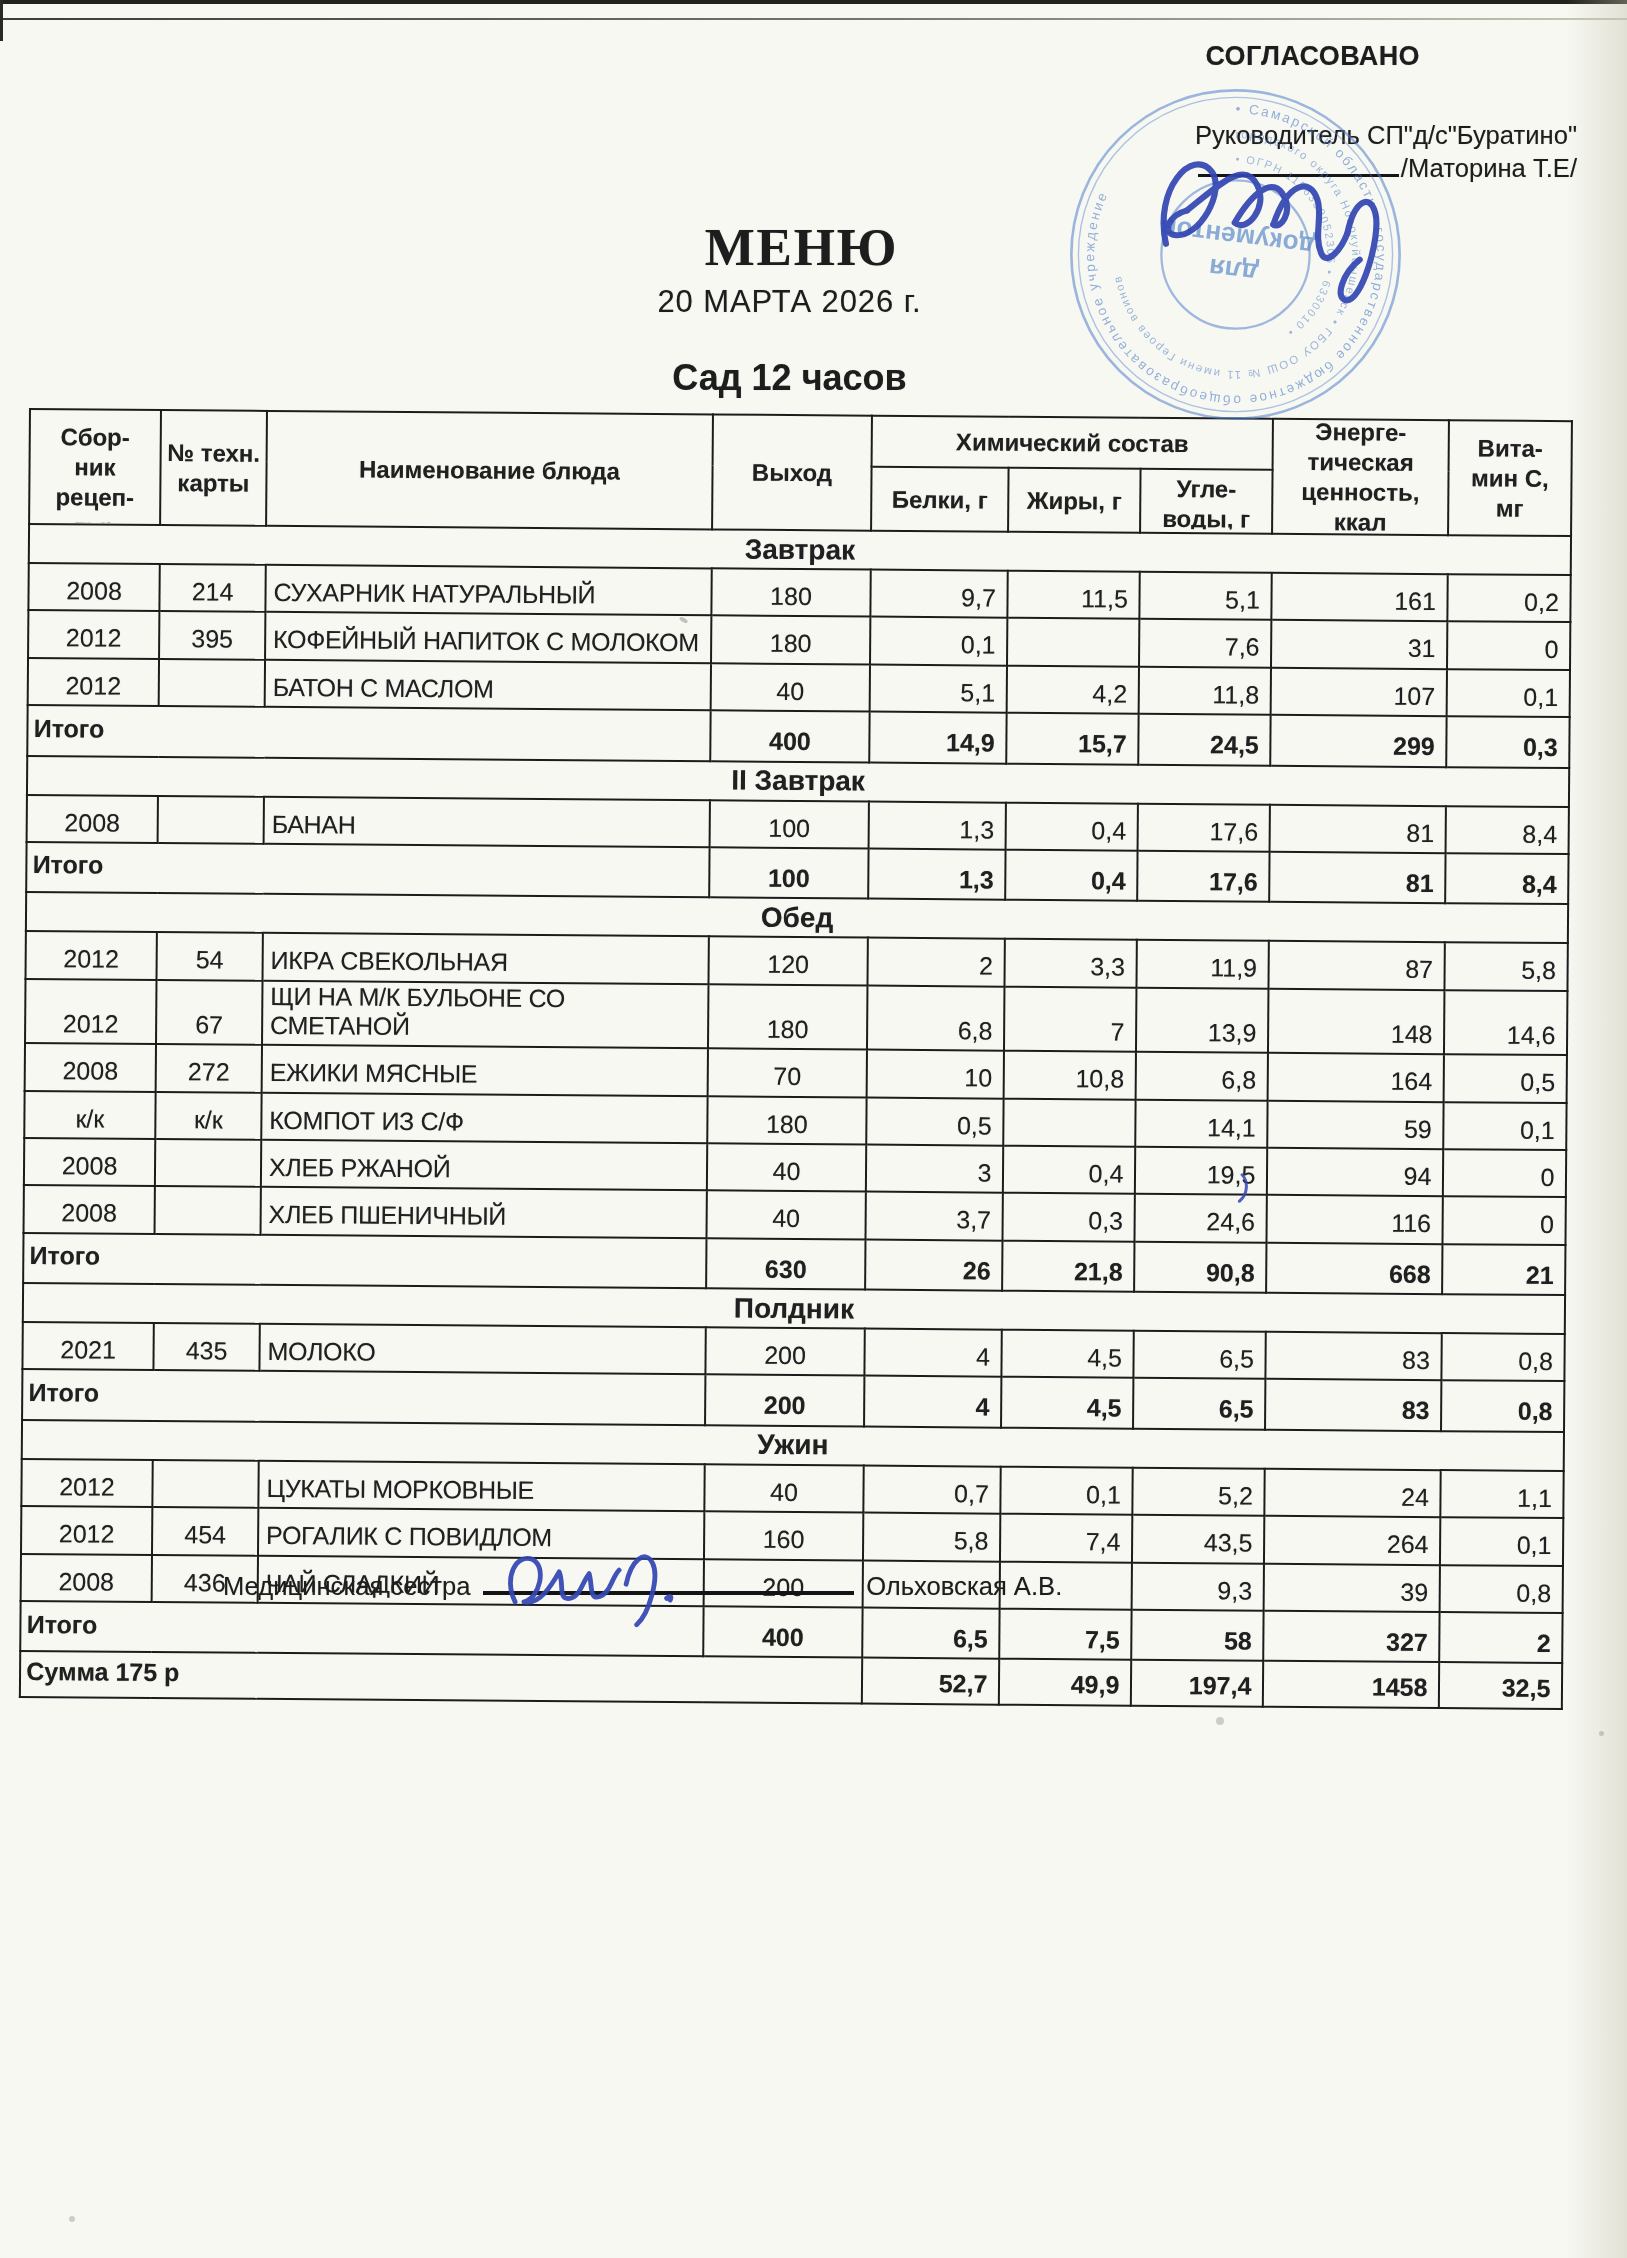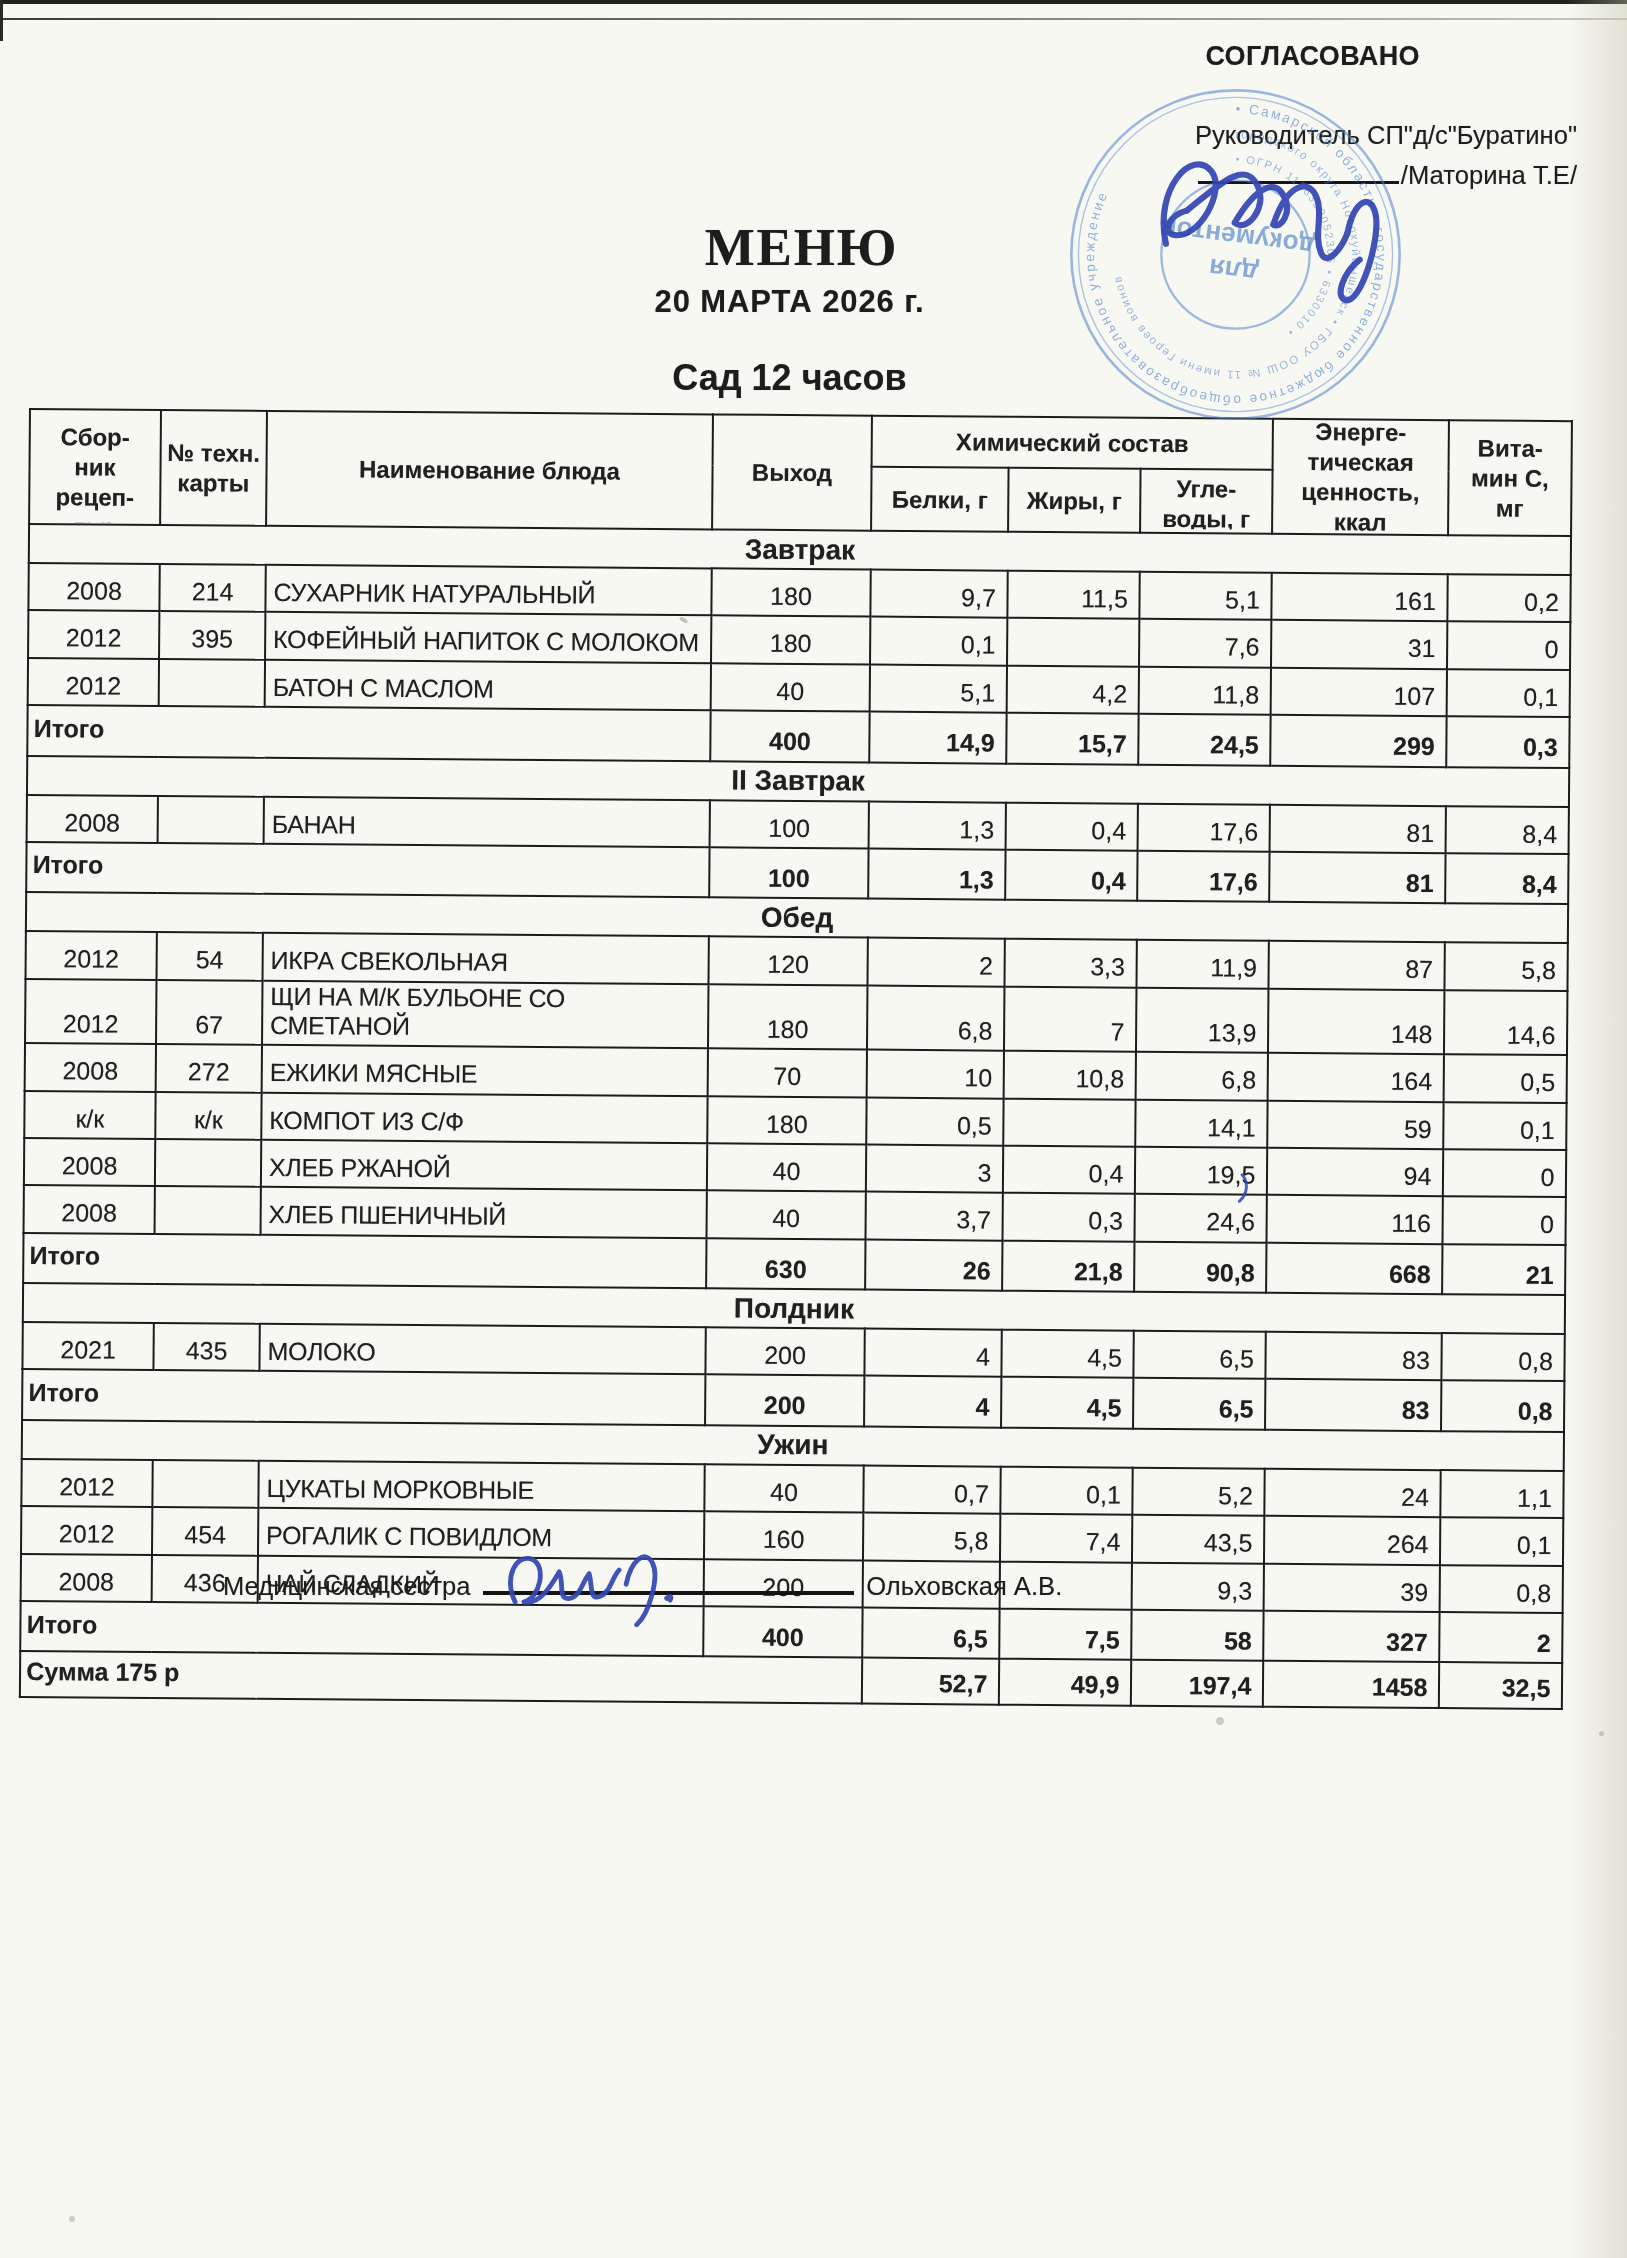--- a/index.html
+++ b/index.html
@@ -19,33 +19,33 @@
   .speck1{left:1216px;top:1717px;width:8px;height:8px;}
   .speck2{left:69px;top:2216px;width:6.2px;height:6.2px;}
   .speck3{left:1599px;top:1731px;width:5.3px;height:5.3px;}
   .speck4{left:679px;top:618px;width:8.8px;height:4.4px;transform:rotate(30deg);background:rgba(95,95,82,.35);}
 
   
   .approval{position:absolute;top:41px;right:51px;width:547px;text-align:right;z-index:2;}
   .approval .a-title{font-size:27px;font-weight:bold;padding-right:157px;letter-spacing:0.4px;}
   .approval .a-line1{font-size:25.6px;margin-top:49px;}
   .approval .a-line2{font-size:25.6px;margin-top:8.8px;}
-  .approval .a-sig{margin-top:11px;font-size:25.6px;white-space:nowrap;}
+  .approval .a-sig{margin-top:4px;font-size:25.6px;white-space:nowrap;}
   .approval .a-underline{display:inline-block;width:201px;border-bottom:3.5px solid #15151a;vertical-align:baseline;margin-right:1.8px;}
   .scan-text{text-shadow:0 0 0.9px rgba(45,45,45,.4);}
 
   
   .stamp{position:absolute;left:1059px;top:78px;width:353px;height:353px;z-index:3;opacity:.88;}
   .hand-sign{position:absolute;left:1136px;top:131px;width:273px;height:194px;z-index:4;}
   .ink-mark{position:absolute;left:1235px;top:1173px;width:19.4px;height:30px;z-index:4;}
 
   
   .title-block{position:absolute;top:217px;left:0;width:1628px;text-align:center;padding-right:49px;box-sizing:border-box;z-index:1;}
   .t-main{font-family:"Liberation Serif",serif;font-size:53px;font-weight:bold;letter-spacing:1.8px;margin-left:24px;}
-  .t-date{font-size:31px;font-weight:bold;margin-top:7px;letter-spacing:0.9px;}
+  .t-date{font-size:31px;font-weight:normal;margin-top:7px;letter-spacing:0.9px;}
   .t-sub{font-size:36px;font-weight:bold;margin-top:37px;}
 
   
   .table-wrap{position:absolute;top:408px;left:29px;width:1541px;transform:rotate(.45deg);transform-origin:0 0;}
   table.menu-table{border-collapse:collapse;table-layout:fixed;width:1541px;
     color:#202020;}
   table.menu-table th,table.menu-table td{
     border:2.6px solid #1c1c1c;overflow:hidden;
     text-shadow:0 0 0.9px rgba(45,45,45,.38);
   }

